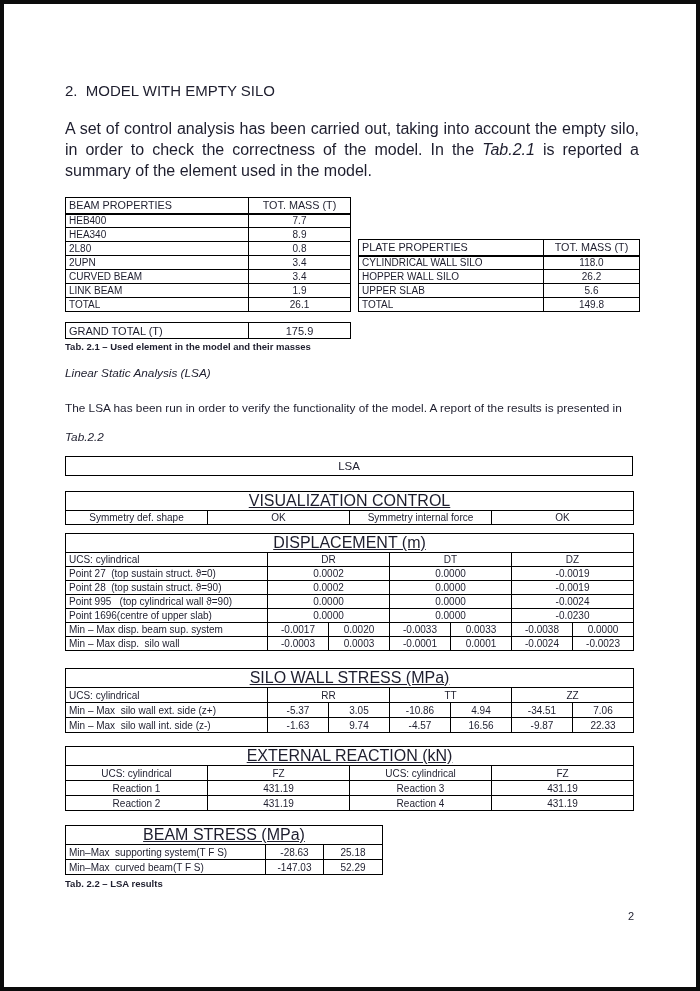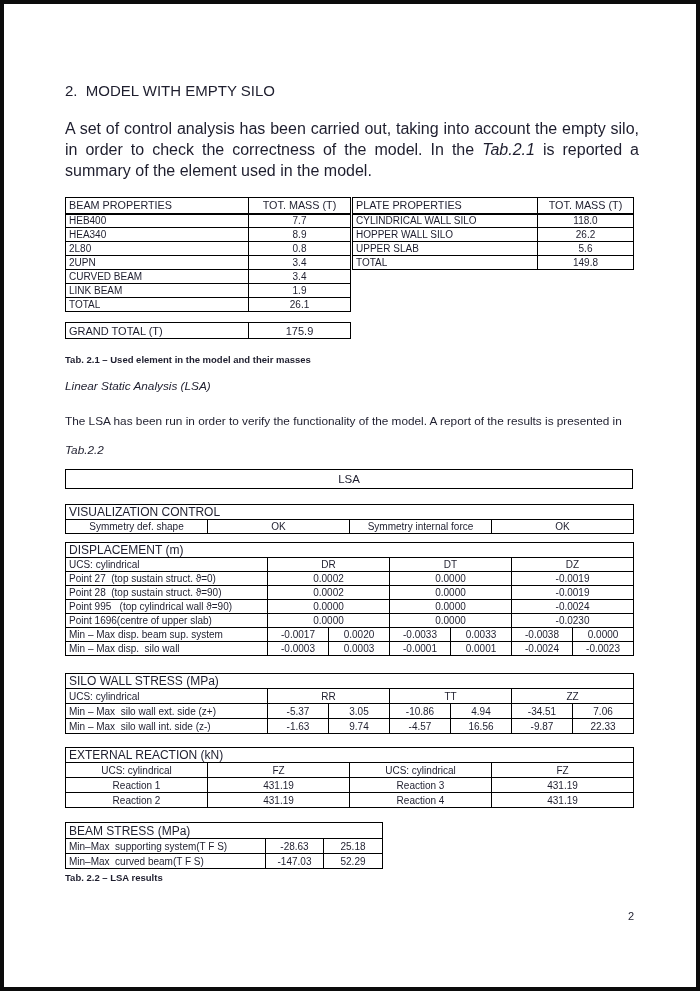--- a/index.html
+++ b/index.html
@@ -14,32 +14,32 @@
   .heading { margin-top:82px; font-size:15px; line-height:18px; font-weight:400; white-space:pre-wrap; }
 
   .para  { margin-top:18px; font-size:16px; line-height:21px; text-align:justify; }
   .para2 { margin-top:14px; font-size:11.8px; line-height:29px; text-align:left; }
   .para i, .para2 i { font-style:italic; }
 
   table { border-collapse:collapse; table-layout:fixed; }
   td { border:1px solid #000; font-size:10px; height:14px; padding:0 3px; overflow:hidden; }
   td.lab { text-align:left; white-space:pre-wrap; }
   td.num { text-align:center; }
-  td.title { font-size:12px; height:15px; }
-
-  .props-row { margin-top:16px; display:flex; gap:1px; align-items:flex-start; }
+  td.title { text-align:center; font-size:16px; height:15px;text-decoration:underline; }
+
+  .props-row { margin-top:16px; display:flex; gap:7px; align-items:flex-end; }
   .props td { height:14px; }
   .props tr.head td { font-size:10.8px; height:16px; border-bottom-width:2px; }
   .beam-t  { width:285px; }
   .plate-t { width:281px; }
 
   .grand { margin-top:10px; width:285px; }
   .grand td { height:16px; font-size:11px; }
 
-  .caption { margin-top:15px; font-size:9.5px; font-weight:700; }
+  .caption { margin-top:2px; font-size:9.5px; font-weight:700; }
   .caption2 { margin-top:3px; font-size:9.5px; font-weight:700; }
 
   .lsa-head { margin-top:14px; font-size:11.8px; font-style:italic; }
 
   .banner { margin-top:4px; width:568px; height:20px; border:1px solid #000;
             display:flex; align-items:center; justify-content:center; font-size:11.5px; }
 
   .viz   { width:568px; margin-top:15px; }
   .disp  { width:568px; margin-top:8px;border-radius:28px; }
   .silo  { width:568px; margin-top:17px; }

